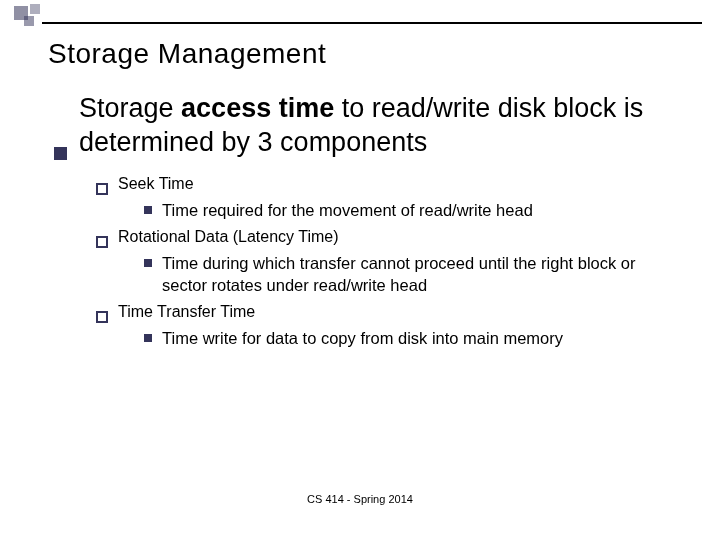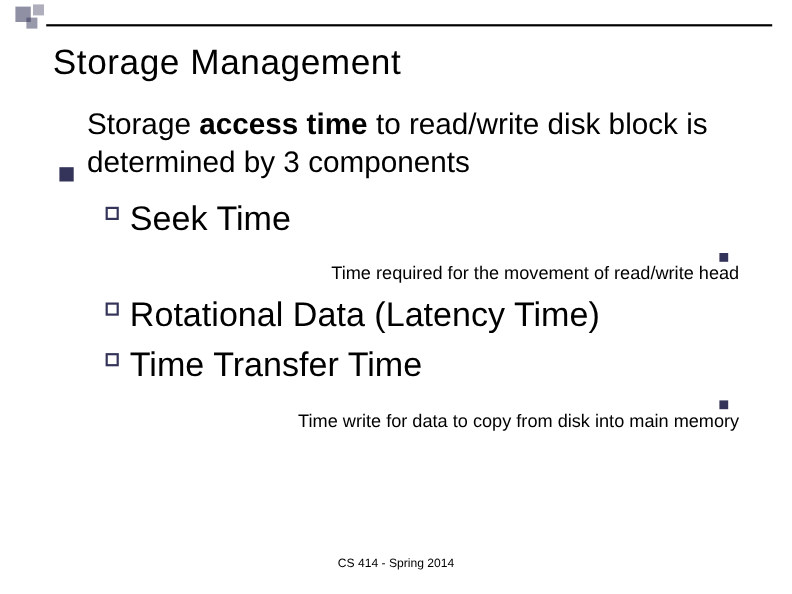--- a/index.html
+++ b/index.html
@@ -31,21 +31,21 @@
     left: 42px;
     right: 18px;
     top: 18px;
     height: 2px;
     background: #000;
   }
   .slide {
     padding: 38px 48px 0 48px;
   }
   h1 {
-    font-size: 32px;
+    font-size: 28px;
     font-weight: 400;
     margin-bottom: 22px;
     letter-spacing: 0.5px;
   }
   .lvl1 {
     display: flex;
     align-items: flex-end;
     font-size: 27px;
     line-height: 1.25;
     margin-left: 6px;
@@ -55,55 +55,54 @@
     width: 13px;
     height: 13px;
     background: #34345a;
     flex: 0 0 auto;
     margin-top: 10px;
     margin-right: 12px;
   }
   .lvl2 {
     display: flex;
     align-items: flex-start;
-    font-size: 31px;
+    font-size: 16px;
     line-height: 1.3;
     margin-left: 48px;
     margin-top: 6px;
     text-align: center;
   }
   .bullet-hollow {
     width: 12px;
     height: 12px;
     border: 2px solid #34345a;
     flex: 0 0 auto;
     margin-top: 9px;
     margin-right: 10px;
   }
   .lvl3 {
     display: flex;
-    align-items: flex-end;
+    align-items: flex-start;
     font-size: 16.5px;
     line-height: 1.35;
     margin-left: 96px;
     margin-top: 4px;
     margin-bottom: 6px;
-    flex-direction: column;
   }
   .bullet-sq-sm {
     width: 8px;
     height: 8px;
     background: #34345a;
     flex: 0 0 auto;
     margin-top: 7px;
     margin-right: 10px;
   }
   .footer {
     position: absolute;
-    bottom: 22px;
+    bottom: 35px;
     width: 100%;
     text-align: center;
     font-size: 11px;
     color: #000;
   }
 </style>
 </head>
 <body>
 
 <div class="deco">
@@ -130,20 +129,24 @@
   </div>
   <div class="lvl3">
     <div class="bullet-sq-sm"></div>
     <div>Time required for the movement of read/write head</div>
   </div>
 
   <div class="lvl2">
     <div class="bullet-hollow"></div>
     <div>Rotational Data (Latency Time)</div>
   </div>
+  <div class="lvl3">
+    <div class="bullet-sq-sm"></div>
+    <div>Time during which transfer cannot proceed until the right block or sector rotates under read/write head</div>
+  </div>
 
   <div class="lvl2">
     <div class="bullet-hollow"></div>
     <div>Time Transfer Time</div>
   </div>
   <div class="lvl3">
     <div class="bullet-sq-sm"></div>
     <div>Time write for data to copy from disk into main memory</div>
   </div>
 

